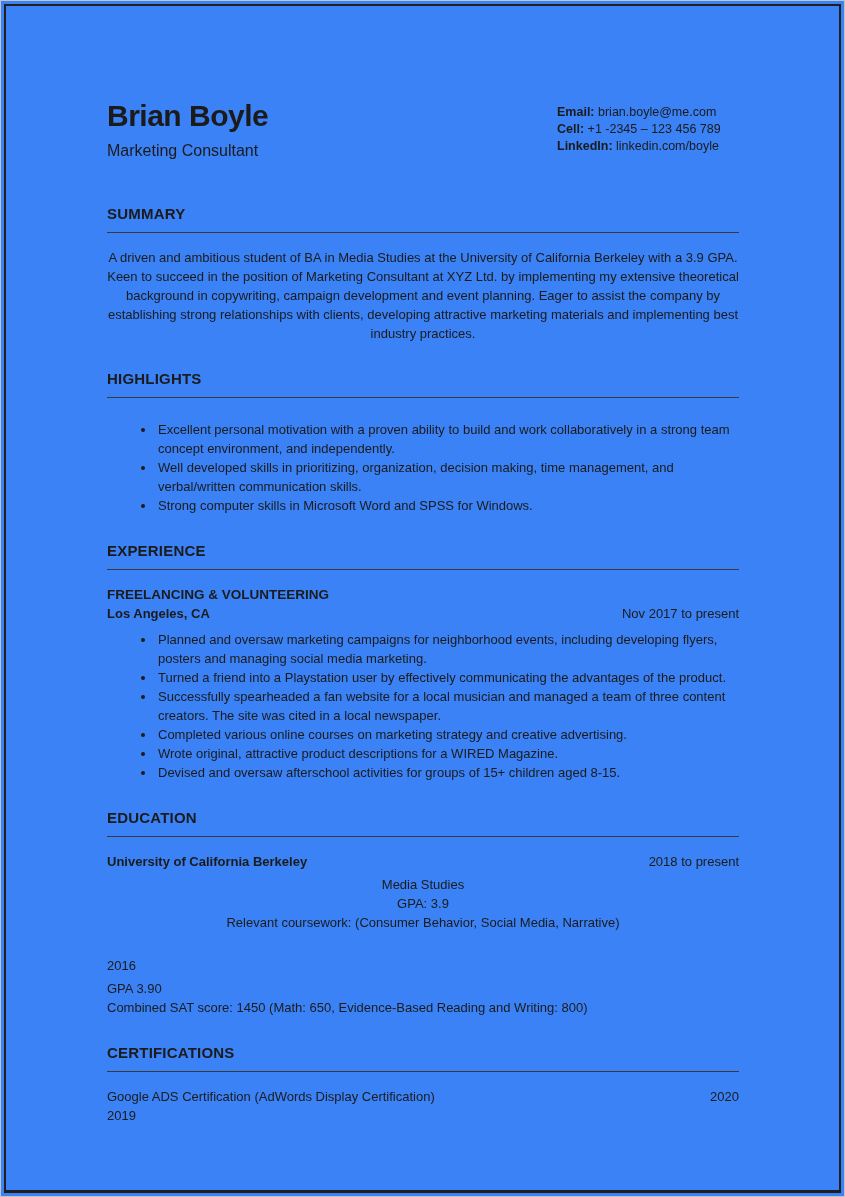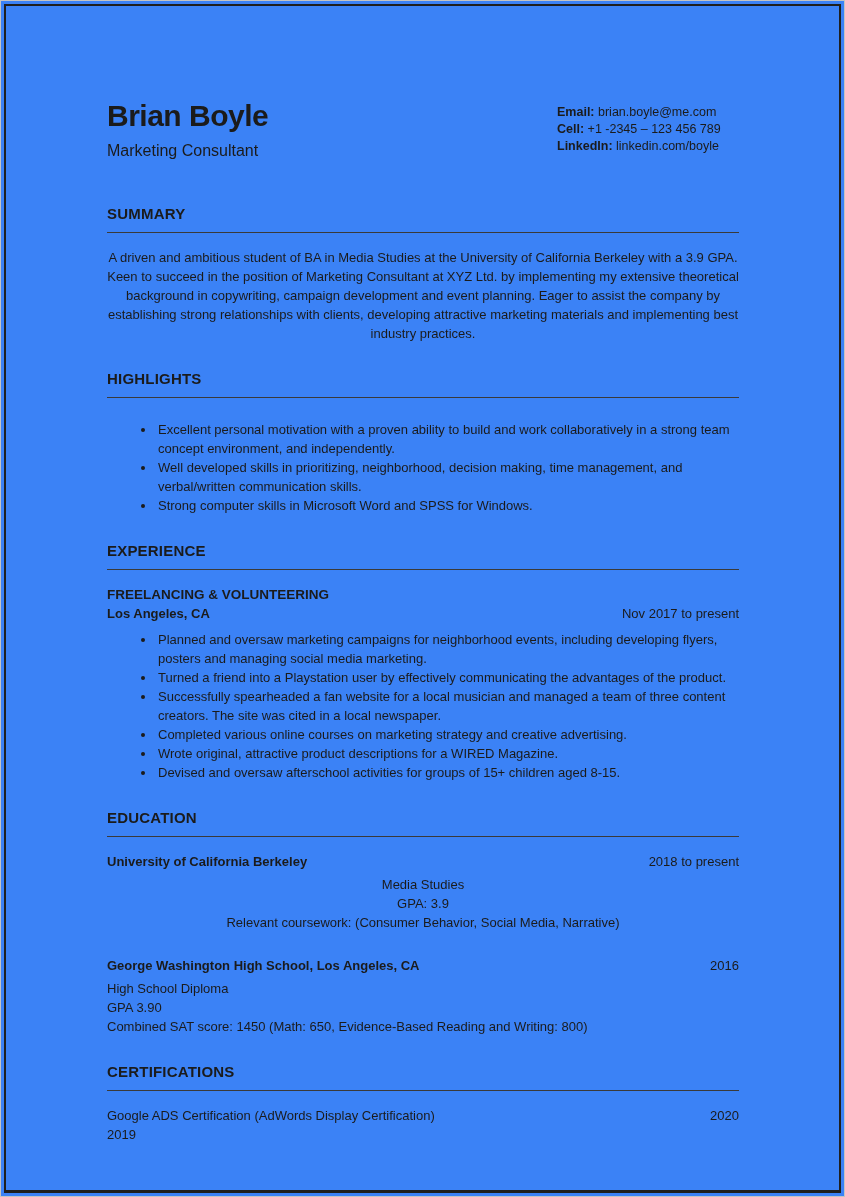--- a/index.html
+++ b/index.html
@@ -79,21 +79,21 @@
         <div class="section-heading">SUMMARY</div>
         <hr class="rule">
         <p class="para section-body">A driven and ambitious student of BA in Media Studies at the University of California Berkeley with a 3.9 GPA. Keen to succeed in the position of Marketing Consultant at XYZ Ltd. by implementing my extensive theoretical background in copywriting, campaign development and event planning. Eager to assist the company by establishing strong relationships with clients, developing attractive marketing materials and implementing best industry practices.</p>
       </div>
 
       <div class="section">
         <div class="section-heading">HIGHLIGHTS</div>
         <hr class="rule">
         <ul class="bullets">
           <li>Excellent personal motivation with a proven ability to build and work collaboratively in a strong team concept environment, and independently.</li>
-          <li>Well developed skills in prioritizing, neighborhood, decision making, time management, and verbal/written communication skills.</li>
+          <li>Well developed skills in prioritizing, organization, decision making, time management, and verbal/written communication skills.</li>
           <li>Strong computer skills in Microsoft Word and SPSS for Windows.</li>
         </ul>
       </div>
 
       <div class="section">
         <div class="section-heading">EXPERIENCE</div>
         <hr class="rule">
         <div class="job-title">FREELANCING &amp; VOLUNTEERING</div>
         <div class="row-split">
           <span class="job-location">Los Angeles, CA</span>
@@ -120,25 +120,23 @@
           </div>
           <div class="edu-lines">
             <div>Media Studies</div>
             <div>GPA: 3.9</div>
             <div>Relevant coursework: (Consumer Behavior, Social Media, Narrative)</div>
           </div>
         </div>
 
         <div class="edu-entry">
           <div class="row-split">
-            <span class="school-name">George Washington High School, Los Angeles, CA</span>
             <span class="date-text">2016</span>
           </div>
           <div class="edu-lines">
-            <div>High School Diploma</div>
             <div>GPA 3.90</div>
             <div>Combined SAT score: 1450 (Math: 650, Evidence-Based Reading and Writing: 800)</div>
           </div>
         </div>
       </div>
 
       <div class="section">
         <div class="section-heading">CERTIFICATIONS</div>
         <hr class="rule">
         <div class="cert-rows">

